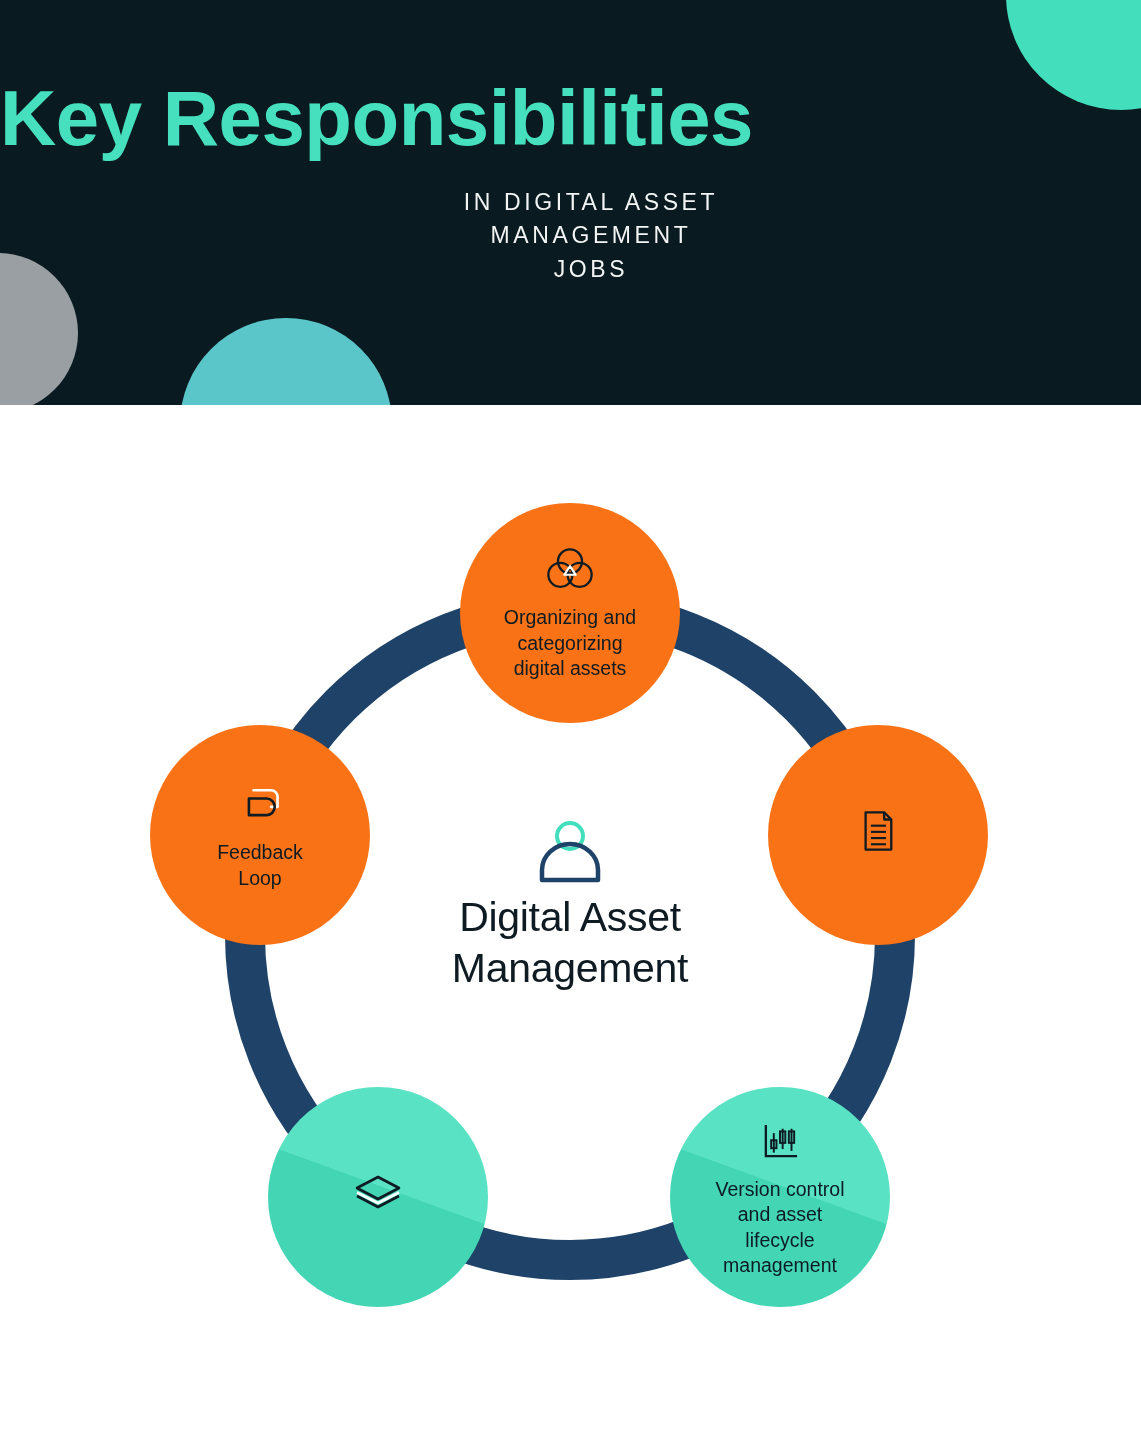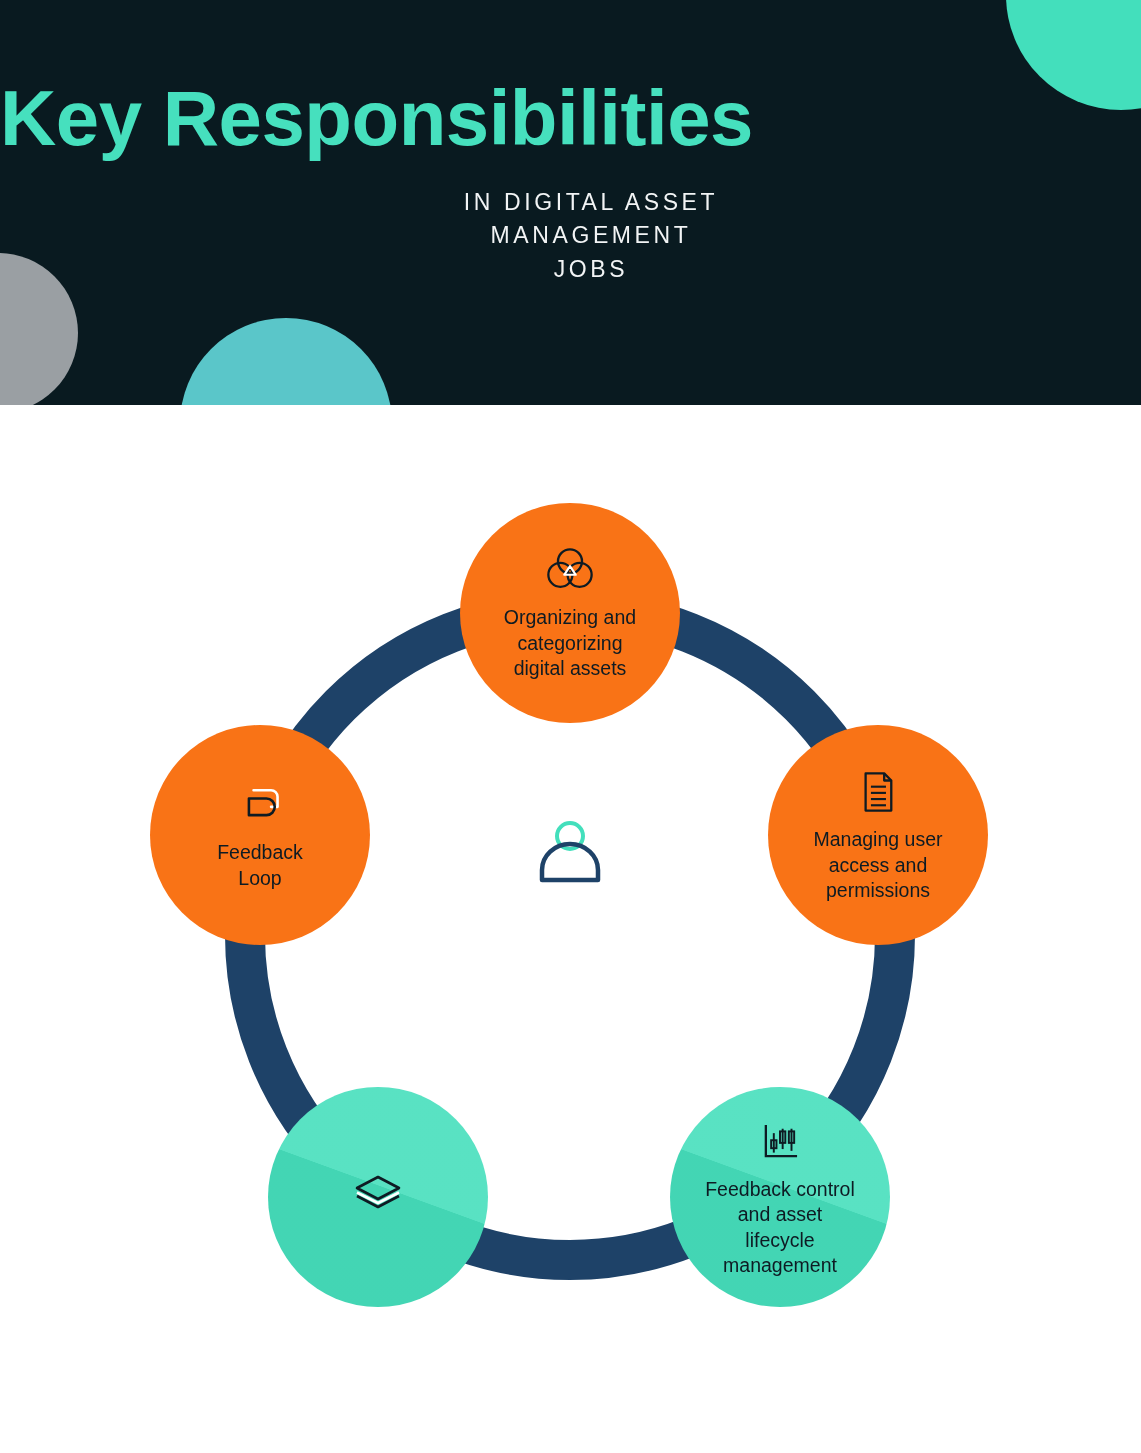--- a/index.html
+++ b/index.html
@@ -142,20 +142,24 @@
     <circle cx="570" cy="530" r="325" fill="none" stroke="#1E4268" stroke-width="40"></circle>
   </svg>
 
   <div class="center-block">
     <div class="center-icon">
       <svg viewBox="0 0 72 64" width="72" height="64">
         <circle cx="36" cy="16" r="13" fill="none" stroke="#43DFBC" stroke-width="4"></circle>
         <path d="M8 60 L8 50 A28 26 0 0 1 64 50 L64 60 Z" fill="none" stroke="#1E4268" stroke-width="4.5" stroke-linejoin="round"></path>
       </svg>
     </div>
+    <div class="center-title">
+      <span>Digital Asset</span>
+      <span>Management</span>
+    </div>
   </div>
 
   <div class="node" id="node-top">
     <div class="node-icon">
       <svg viewBox="0 0 52 52" width="50" height="50">
         <circle cx="26" cy="17" r="12.5" fill="none" stroke="#0E1B23" stroke-width="2.4"></circle>
         <circle cx="16" cy="31" r="12.5" fill="none" stroke="#0E1B23" stroke-width="2.4"></circle>
         <circle cx="36" cy="31" r="12.5" fill="none" stroke="#0E1B23" stroke-width="2.4"></circle>
         <path d="M26 22 L32 31 L20 31 Z" fill="none" stroke="#FFFFFF" stroke-width="2.2" stroke-linejoin="round"></path>
       </svg>
@@ -170,42 +174,37 @@
   <div class="node" id="node-right">
     <div class="node-icon">
       <svg viewBox="0 0 52 52" width="46" height="46">
         <path d="M12 5 L33 5 L41 13 L41 47 L12 47 Z" fill="none" stroke="#0E1B23" stroke-width="2.6" stroke-linejoin="round"></path>
         <path d="M33 5 L33 13 L41 13" fill="none" stroke="#0E1B23" stroke-width="2.6" stroke-linejoin="round"></path>
         <line x1="18" y1="20" x2="35" y2="20" stroke="#0E1B23" stroke-width="2.4"></line>
         <line x1="18" y1="27" x2="35" y2="27" stroke="#0E1B23" stroke-width="2.4"></line>
         <line x1="18" y1="34" x2="35" y2="34" stroke="#0E1B23" stroke-width="2.4"></line>
         <line x1="18" y1="41" x2="35" y2="41" stroke="#0E1B23" stroke-width="2.4"></line>
       </svg>
-    </div>
-    <div class="node-label">
-      <div>Managing user</div>
-      <div>access and</div>
-      <div>permissions</div>
     </div>
   </div>
 
   <div class="node shaded" id="node-bottomright">
     <div class="node-icon">
       <svg viewBox="0 0 52 52" width="46" height="46">
         <path d="M10 8 L10 42 L44 42" fill="none" stroke="#0E1B23" stroke-width="2.6" stroke-linecap="square"></path>
         <line x1="19" y1="16" x2="19" y2="38" stroke="#0E1B23" stroke-width="2.2"></line>
         <rect x="16" y="24" width="6" height="9" fill="none" stroke="#0E1B23" stroke-width="2.2"></rect>
         <line x1="29" y1="11" x2="29" y2="34" stroke="#0E1B23" stroke-width="2.2"></line>
         <rect x="26" y="14" width="6" height="13" fill="none" stroke="#0E1B23" stroke-width="2.2"></rect>
         <line x1="39" y1="11" x2="39" y2="36" stroke="#0E1B23" stroke-width="2.2"></line>
         <rect x="36" y="14" width="6" height="13" fill="none" stroke="#0E1B23" stroke-width="2.2"></rect>
       </svg>
     </div>
     <div class="node-label">
-      <div>Feedback control</div>
+      <div>Version control</div>
       <div>and asset</div>
       <div>lifecycle</div>
       <div>management</div>
     </div>
   </div>
 
   <div class="node shaded" id="node-bottomleft">
     <div class="node-icon">
       <svg viewBox="0 0 52 52" width="52" height="52">
         <path d="M26 10 L47 21 L26 32 L5 21 Z" fill="none" stroke="#0E1B23" stroke-width="2.6" stroke-linejoin="round"></path>

